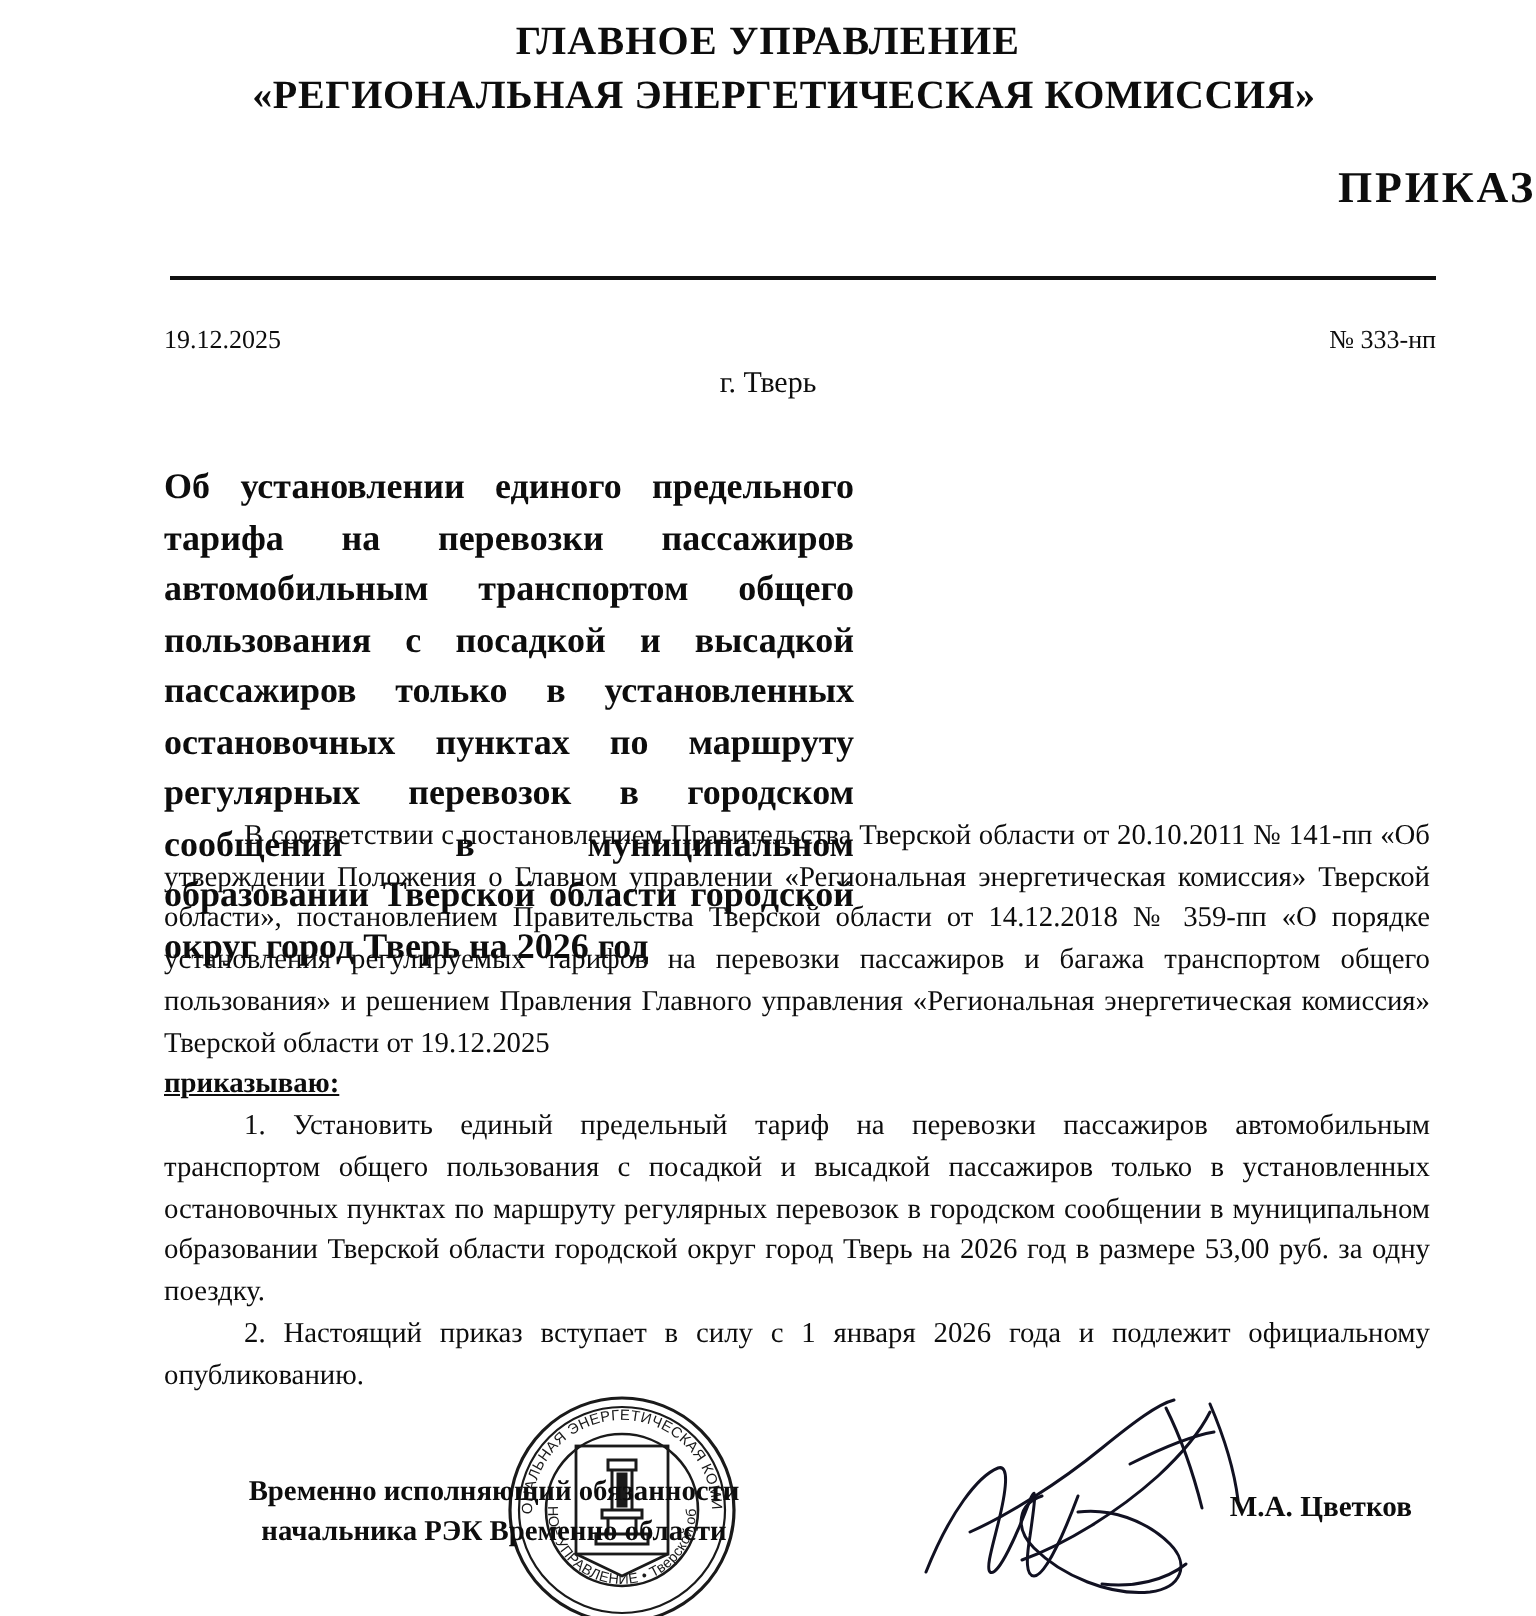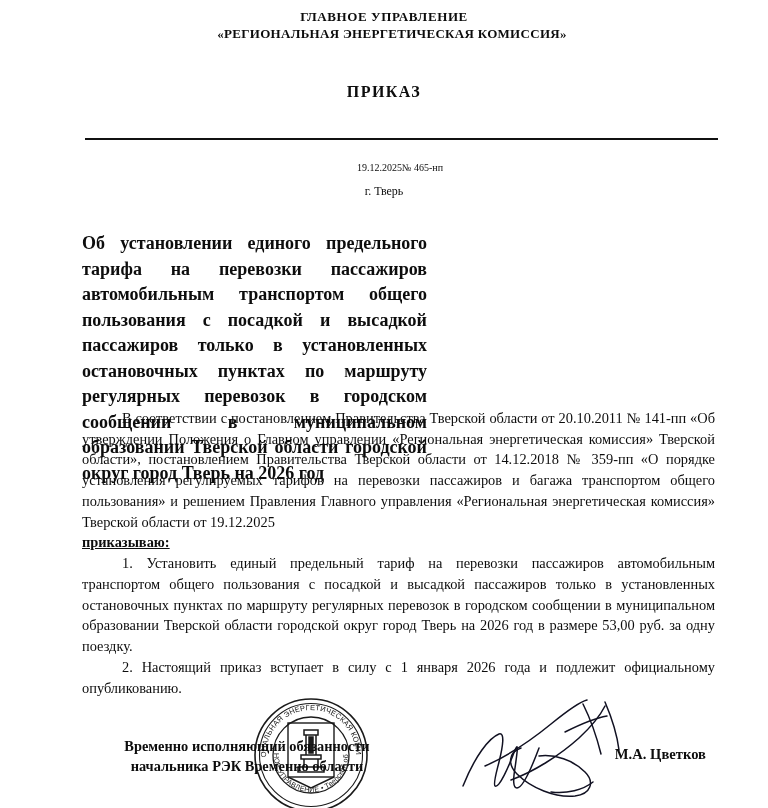--- a/index.html
+++ b/index.html
@@ -20,66 +20,66 @@
   .page {
     position: absolute;
     inset: 0;
     padding: 0;
   }
 
   
   .doc-header {
     text-align: center;
     font-weight: bold;
-    font-size: 13px;
+    font-size: 20px;
     letter-spacing: 0.6px;
     line-height: 1.33;
     margin-top: 8px;
   }
   .doc-header .hline {
     display: block;
     white-space: nowrap;
   }
   .hline-2 { letter-spacing: 0.3px; padding-left: 16px; }
 
   
   .doc-title {
-    text-align: center;
-    font-weight: bold;
-    font-size: 16px;
+    text-align: right;
+    font-weight: bold;
+    font-size: 22px;
     letter-spacing: 1.4px;
-    margin-top: 40px;
+    margin-top: 20px;
   }
 
   .rule {
     position: absolute;
     left: 85px;
     right: 50px;
     top: 138px;
     height: 2px;
     background: #111;
   }
 
   
   .meta-row {
     position: absolute;
     left: 82px;
     right: 50px;
     top: 162px;
     display: flex;
-    justify-content: center;
-    font-size: 10px;
+    justify-content: space-between;
+    font-size: 13px;
   }
   .city {
     position: absolute;
     left: 0;
     right: 0;
     top: 184px;
     text-align: center;
-    font-size: 12px;
+    font-size: 15px;
   }
 
   
   .subject {
     position: absolute;
     left: 82px;
     top: 231px;
     width: 345px;
     font-weight: bold;
     font-size: 18px;
@@ -166,21 +166,21 @@
     <span class="hline hline-1">ГЛАВНОЕ УПРАВЛЕНИЕ</span>
     <span class="hline hline-2">«РЕГИОНАЛЬНАЯ  ЭНЕРГЕТИЧЕСКАЯ  КОМИССИЯ»</span>
   </div>
 
   <div class="doc-title">ПРИКАЗ</div>
 
   <div class="rule"></div>
 
   <div class="meta-row">
     <span>19.12.2025</span>
-    <span>№ 465-нп</span>
+    <span>№ 333-нп</span>
   </div>
   <div class="city">г. Тверь</div>
 
   <div class="subject">Об установлении единого предельного тарифа на перевозки пассажиров автомобильным транспортом общего пользования с посадкой и высадкой пассажиров только в установленных остановочных пунктах по маршруту регулярных перевозок в городском сообщении в муниципальном образовании Тверской области городской округ город Тверь на 2026 год</div>
 
   <div class="body-block">
     <p>В соответствии с постановлением Правительства Тверской области от 20.10.2011 № 141-пп «Об утверждении Положения о Главном управлении «Региональная энергетическая комиссия» Тверской области», постановлением Правительства Тверской области от 14.12.2018 № 359-пп «О порядке установления регулируемых тарифов на перевозки пассажиров и багажа транспортом общего пользования» и решением Правления Главного управления «Региональная энергетическая комиссия» Тверской области от 19.12.2025</p>
     <p class="noindent order-word">приказываю:</p>
     <p>1. Установить единый предельный тариф на перевозки пассажиров автомобильным транспортом общего пользования с посадкой и высадкой пассажиров только в установленных остановочных пунктах по маршруту регулярных перевозок в городском сообщении в муниципальном образовании Тверской области городской округ город Тверь на 2026 год в размере 53,00 руб. за одну поездку.</p>
     <p>2. Настоящий приказ вступает в силу с 1 января 2026 года и подлежит официальному опубликованию.</p>

